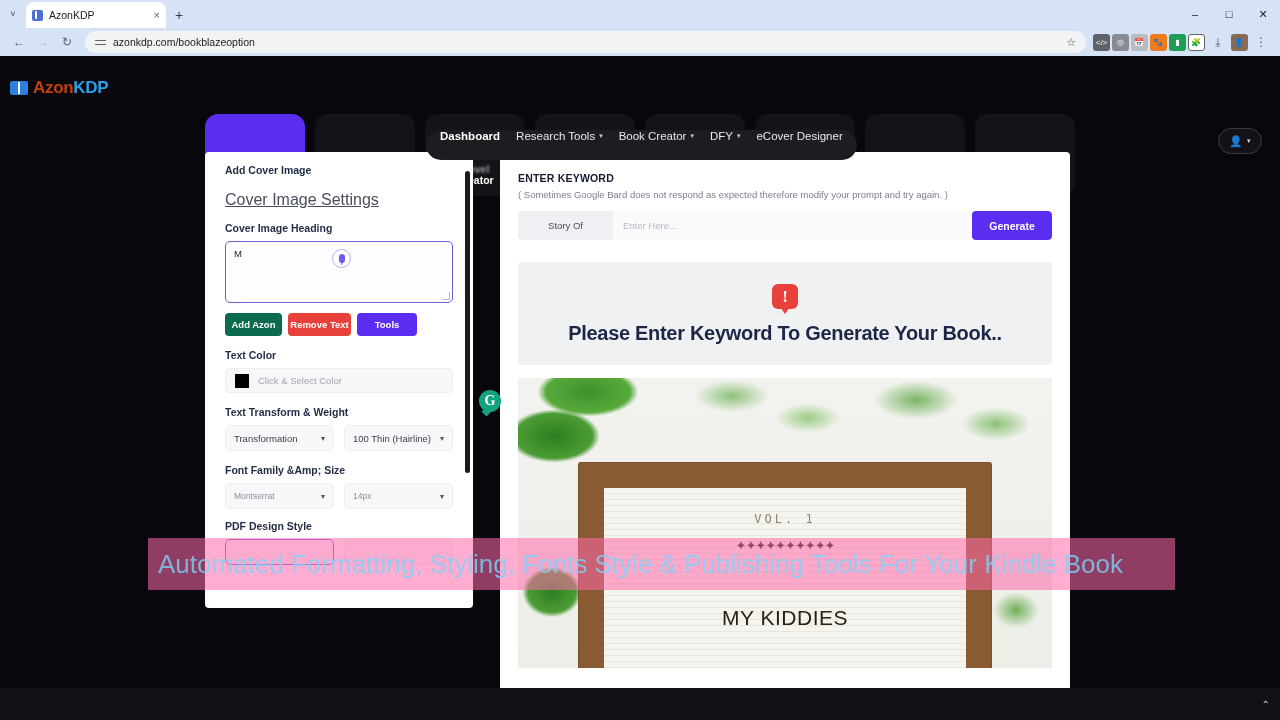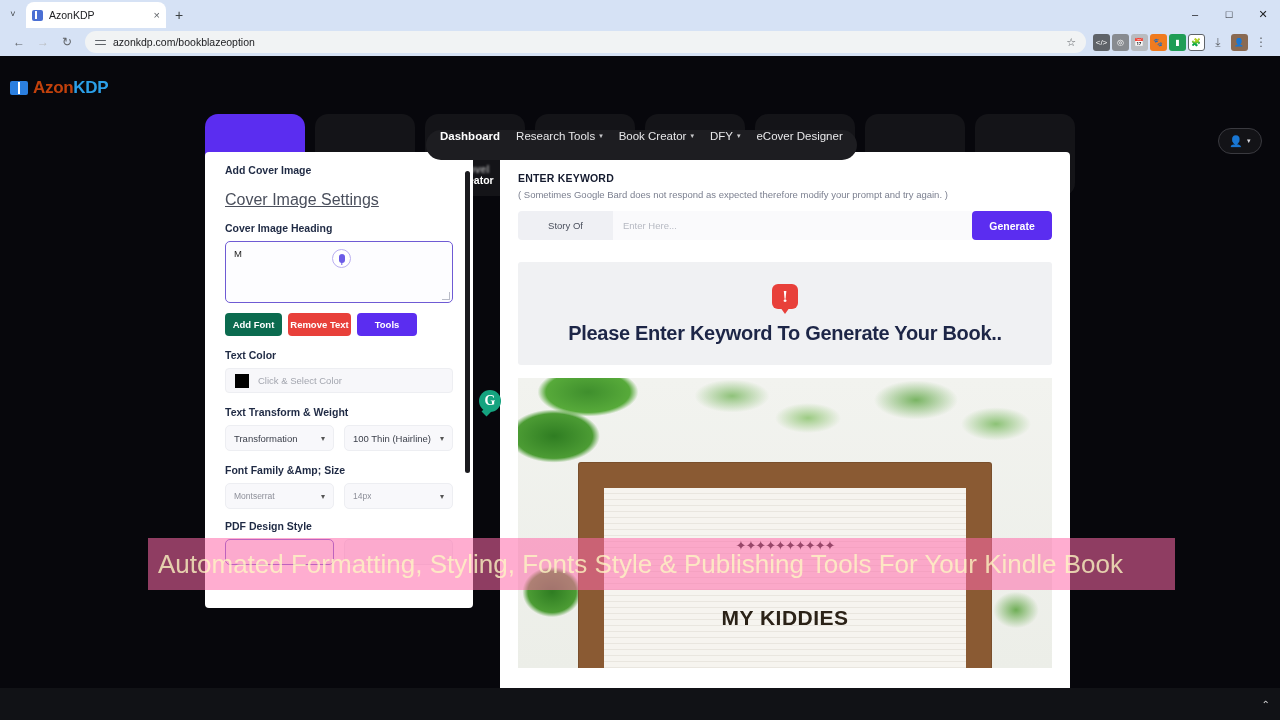--- a/index.html
+++ b/index.html
@@ -171,28 +171,28 @@
      linear-gradient(#f2f3ef,#eceee8); }
   .frame { position:absolute; left:60px; top:84px; right:60px; bottom:-30px;
            background:#8a5a33; border-radius:3px;
            box-shadow: inset 0 0 0 1px rgba(0,0,0,.12); }
   .frame-in { position:absolute; left:26px; top:26px; right:26px; bottom:0; background:#f6f4ef;
               background-image: repeating-linear-gradient(#f6f4ef 0 5px, #e9e6df 5px 6px); }
   .vol { position:absolute; top:24px; left:0; right:0; text-align:center; font-size:12px;
          color:#8b8475; letter-spacing:3px; font-family:"DejaVu Sans Mono", monospace; }
   .vine { position:absolute; top:50px; left:0; right:0; text-align:center; font-size:13px; color:#1b1b1b; letter-spacing:-1px;}
   .kiddies { position:absolute; top:118px; left:0; right:0; text-align:center; font-size:21px;
-             font-weight:bold; color:#2b2217; letter-spacing:.5px; }
+             font-weight:normal; color:#2b2217; letter-spacing:.5px; }
 
   
   .banner {
     position:absolute; left:148px; top:538px; width:1027px; height:52px;
     background:rgba(255,105,170,.55); display:flex; align-items:center; z-index:40;
   }
-  .banner span { font-size:26px; color:#fef9c3; opacity:.78; white-space:nowrap; padding-left:10px; }
+  .banner span { font-size:26px; color:#7dd3fc; opacity:.78; white-space:nowrap; padding-left:10px; }
 
   
   .taskbar { position:absolute; left:0; bottom:0; width:1280px; height:32px; background:#111216; }
   .tb-center { position:absolute; left:50%; transform:translateX(-50%); top:0; height:32px;
                display:flex; align-items:center; gap:11px;margin-top:42px; }
   .tb-win { width:17px; height:17px; display:grid; grid-template-columns:1fr 1fr; grid-template-rows:1fr 1fr; gap:2px; }
   .tb-win i { background:#3aa0f2; border-radius:1px; }
   .tb-search { width:140px; height:21px; background:#fff; border-radius:11px; display:flex; align-items:center;
                gap:6px; padding:0 9px; font-size:10px; color:#4b4b50; position:relative; overflow:hidden;}
   .tb-search .mag { width:9px; height:9px; border:1.3px solid #4b4b50; border-radius:50%; position:relative; flex:0 0 auto;}
@@ -329,21 +329,21 @@
       <div class="field-ta">
         <span>M</span>
         <span class="mic">
             <span class="cap"></span>
             <span class="st"></span>
           </span>
         <span class="ta-resize"></span>
       </div>
 
       <div class="btn-row">
-        <button class="btn add">Add Font</button>
+        <button class="btn add">Add Azon</button>
         <button class="btn rem">Remove Text</button>
         <button class="btn sav">Tools</button>
       </div>
 
       <div class="lbl mt12">Text Color</div>
       <div class="flatfield">
         <span class="swatch"></span>
         <span>Click &amp; Select Color</span>
       </div>
 
@@ -400,20 +400,21 @@
 
       <div class="alert">
         <div class="alert-ic">!</div>
         <div class="alert-txt">Please Enter Keyword To Generate Your Book..</div>
       </div>
 
       <div class="cover-img">
         <div class="leafbg"></div>
         <div class="frame">
           <div class="frame-in">
+            <div class="vol">VOL. 1</div>
             <div class="vine">✦✦✦✦✦✦✦✦✦✦</div>
             <div class="kiddies">MY KIDDIES</div>
           </div>
         </div>
       </div>
     </div>
   </div>
 </div>
 
 <div class="banner">

